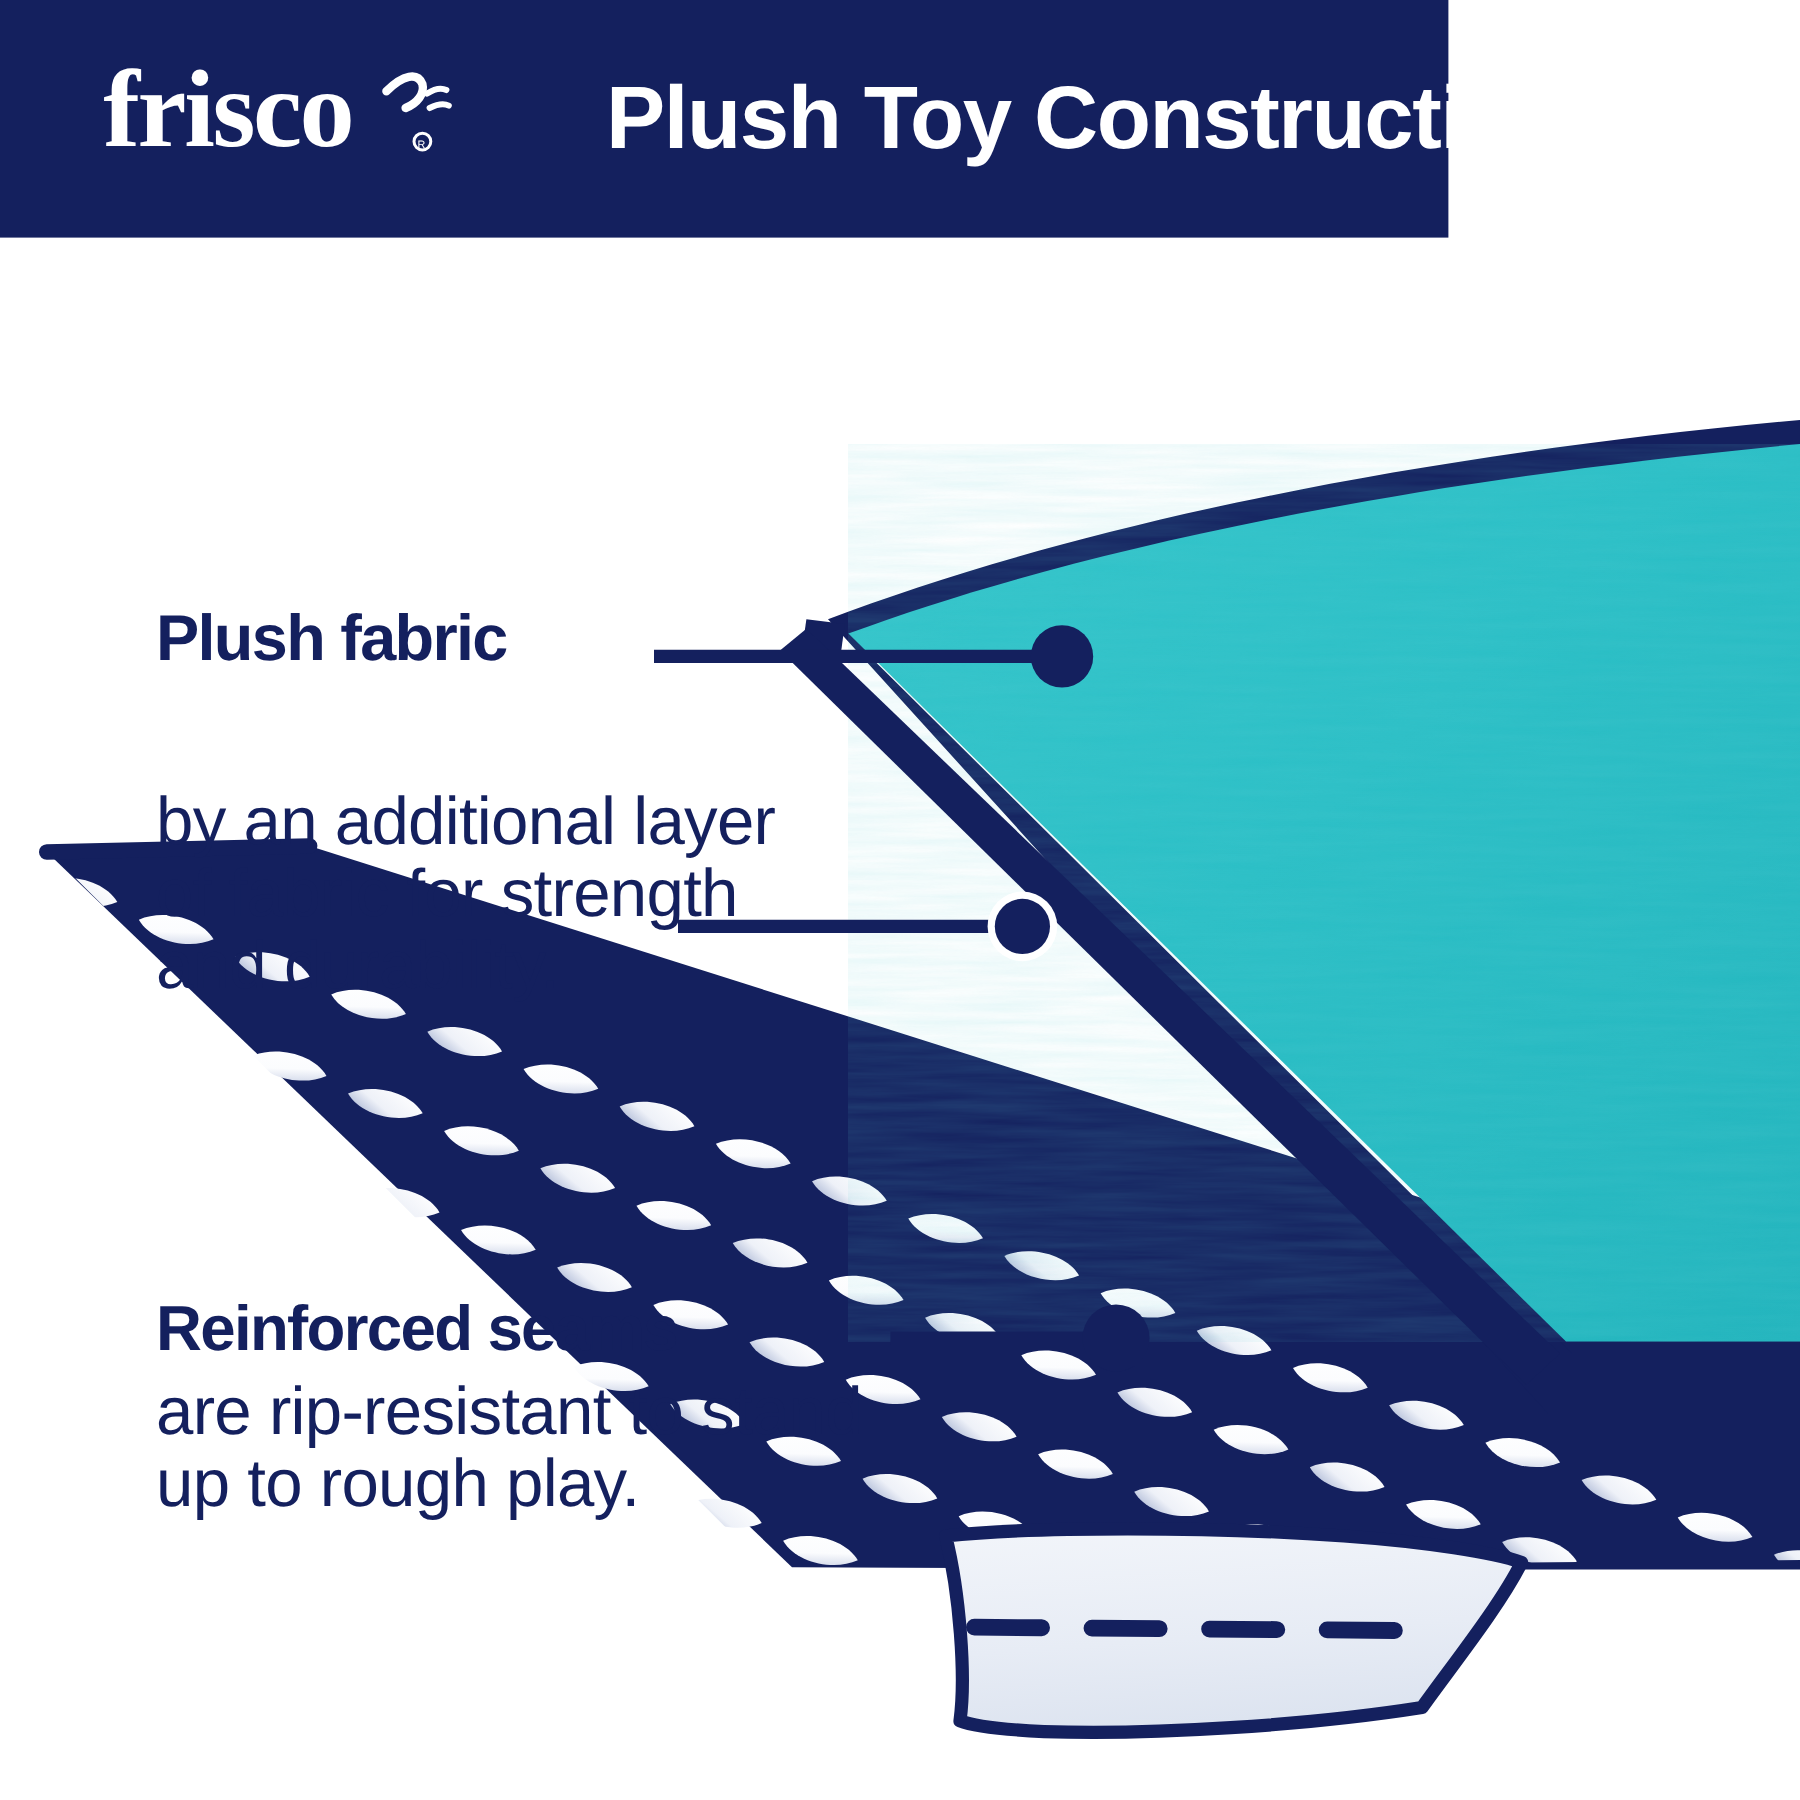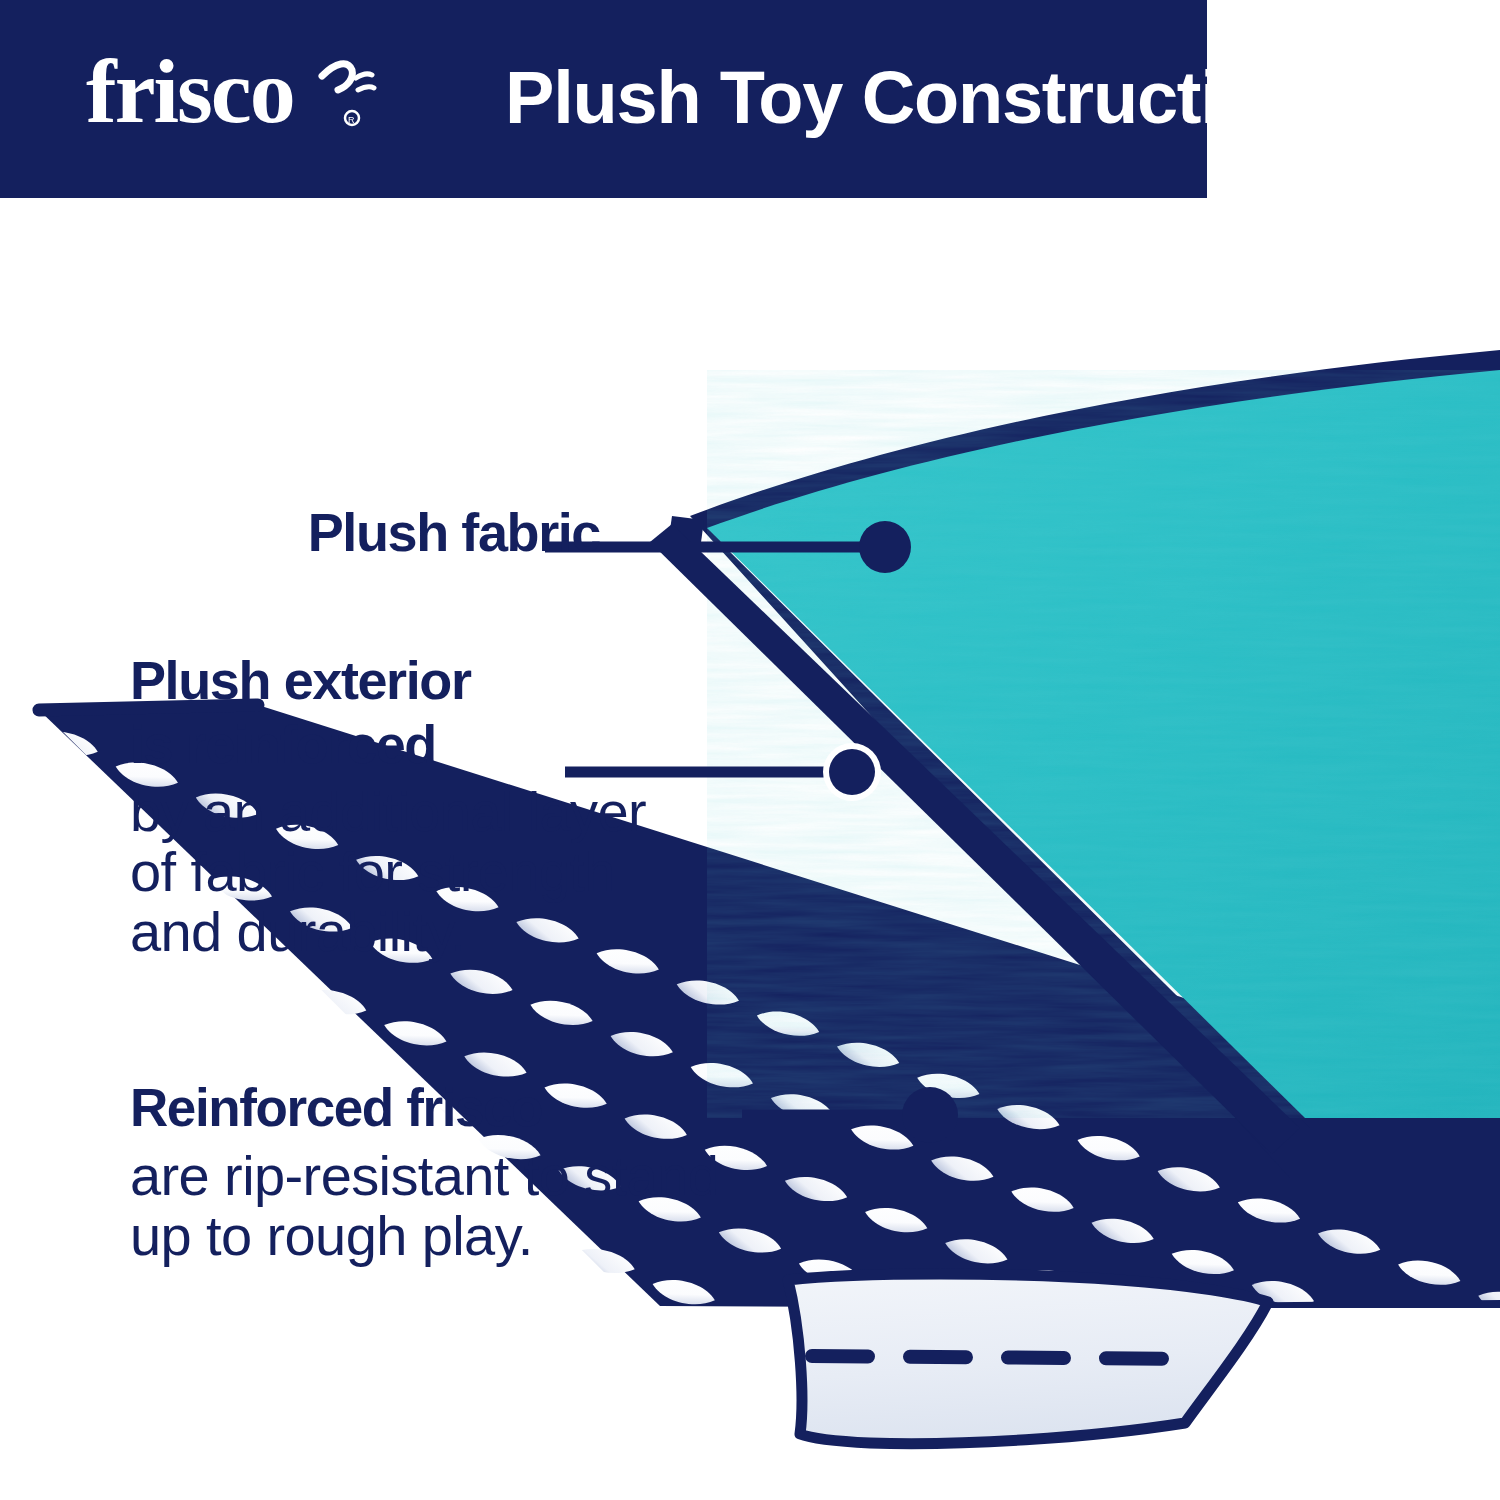--- a/index.html
+++ b/index.html
@@ -73,21 +73,21 @@
     font-family: "Liberation Sans", sans-serif;
     font-weight: normal;
     font-size: 56px;
     line-height: 60px;
     letter-spacing: -0.6px;
     white-space: pre-line;
     margin: 0;
     margin-top: 6px;
   }
 
-  #callout-plush-fabric  { left: 130px; top: 500px;  width: 470px; text-align: right; }
+  #callout-plush-fabric  { left: 130px; top: 500px;  width: 470px; }
   #callout-plush-exterior{ left: 130px; top: 648px;  width: 600px; }
   #callout-reinforced-seams { left: 130px; top: 1076px; width: 660px; }
 
   #callout-reinforced-seams .callout-head { font-size: 53px; }
 </style>
 </head>
 <body>
 
 <div id="header-bar">
 
@@ -351,24 +351,22 @@
     <line x1="742" y1="917" x2="930" y2="917" stroke="#14205e" stroke-width="11" stroke-linecap="butt"></line>
     <circle cx="930" cy="917" r="28" fill="#14205e"></circle>
   </g>
 </svg>
 
 <div class="callout-block" id="callout-plush-fabric">
   <p class="callout-head">Plush fabric</p>
 </div>
 
 <div class="callout-block" id="callout-plush-exterior">
-  <p class="callout-head">Plush exterior
-is reinforced</p>
   <p class="callout-body">by an additional layer
 of fabric for strength
 and durability.</p>
 </div>
 
 <div class="callout-block" id="callout-reinforced-seams">
-  <p class="callout-head">Reinforced frisco</p>
+  <p class="callout-head">Reinforced seams</p>
   <p class="callout-body">are rip-resistant to stand
 up to rough play.</p>
 </div>
 
 </body></html>

